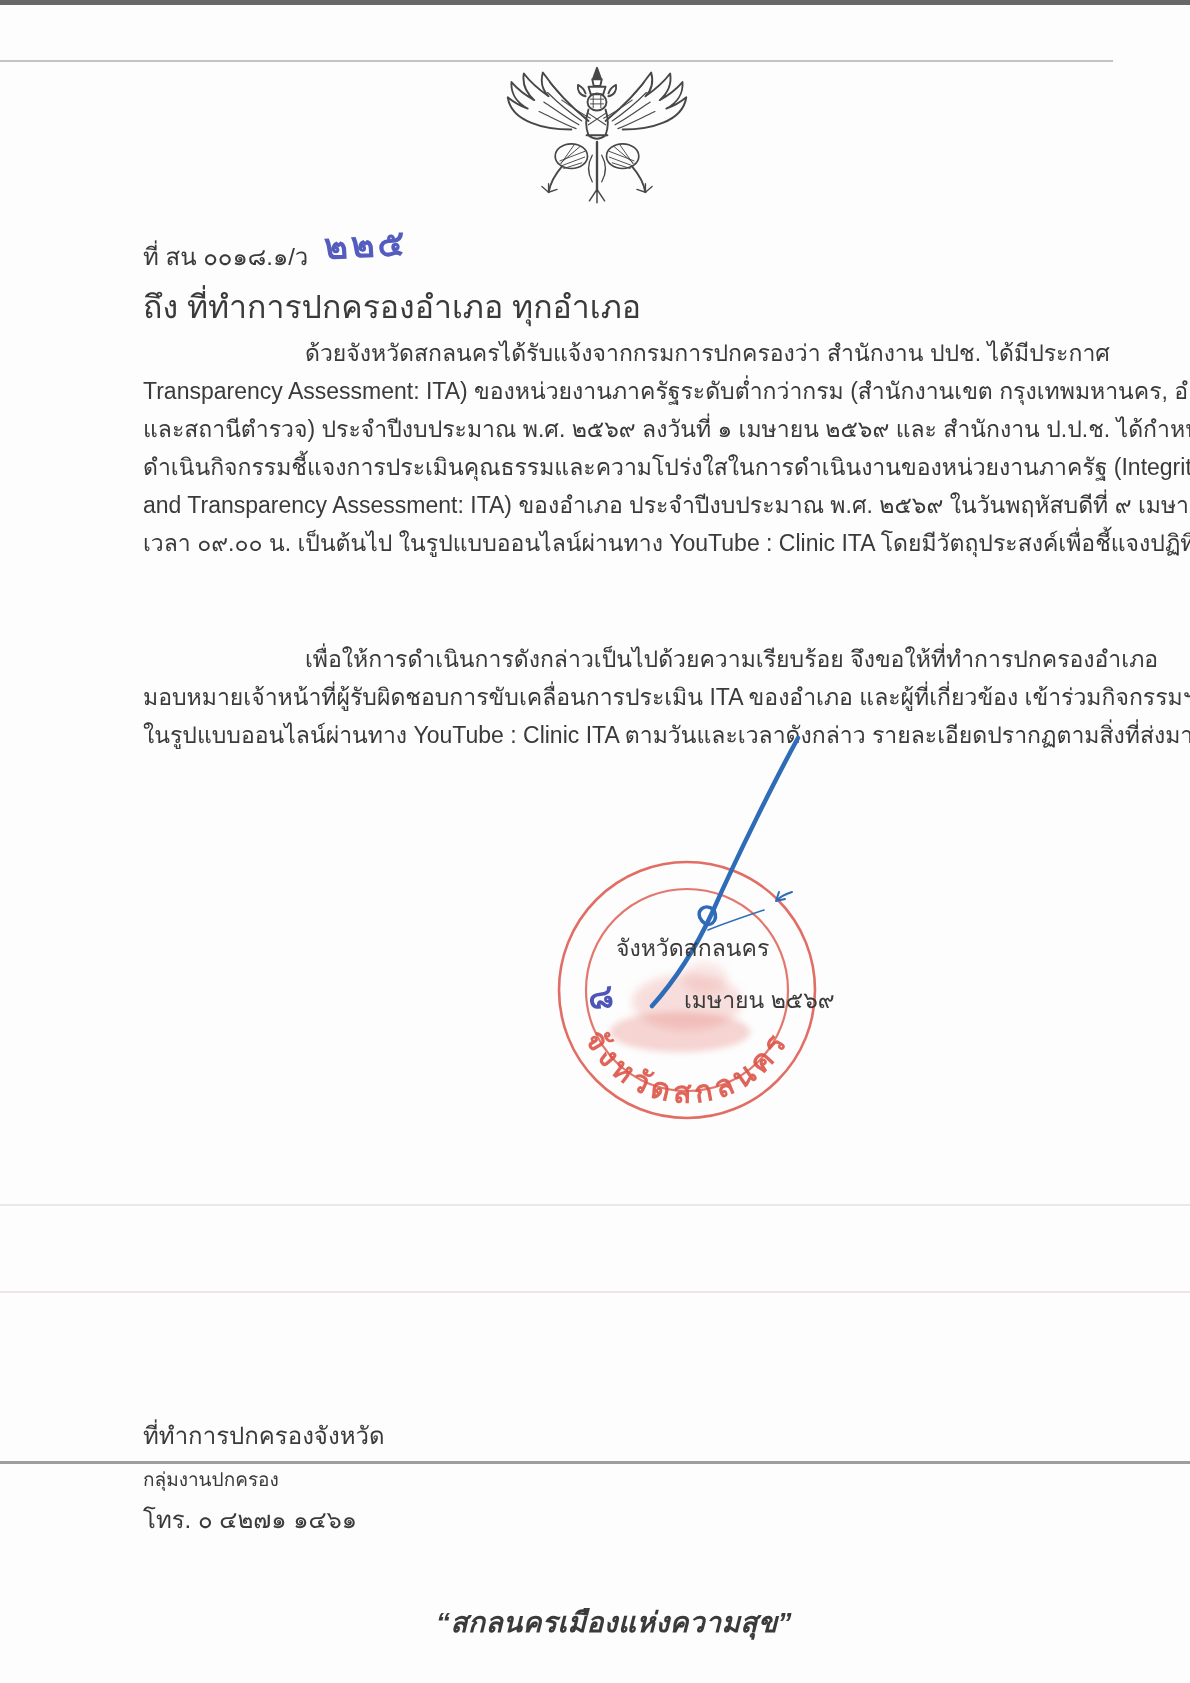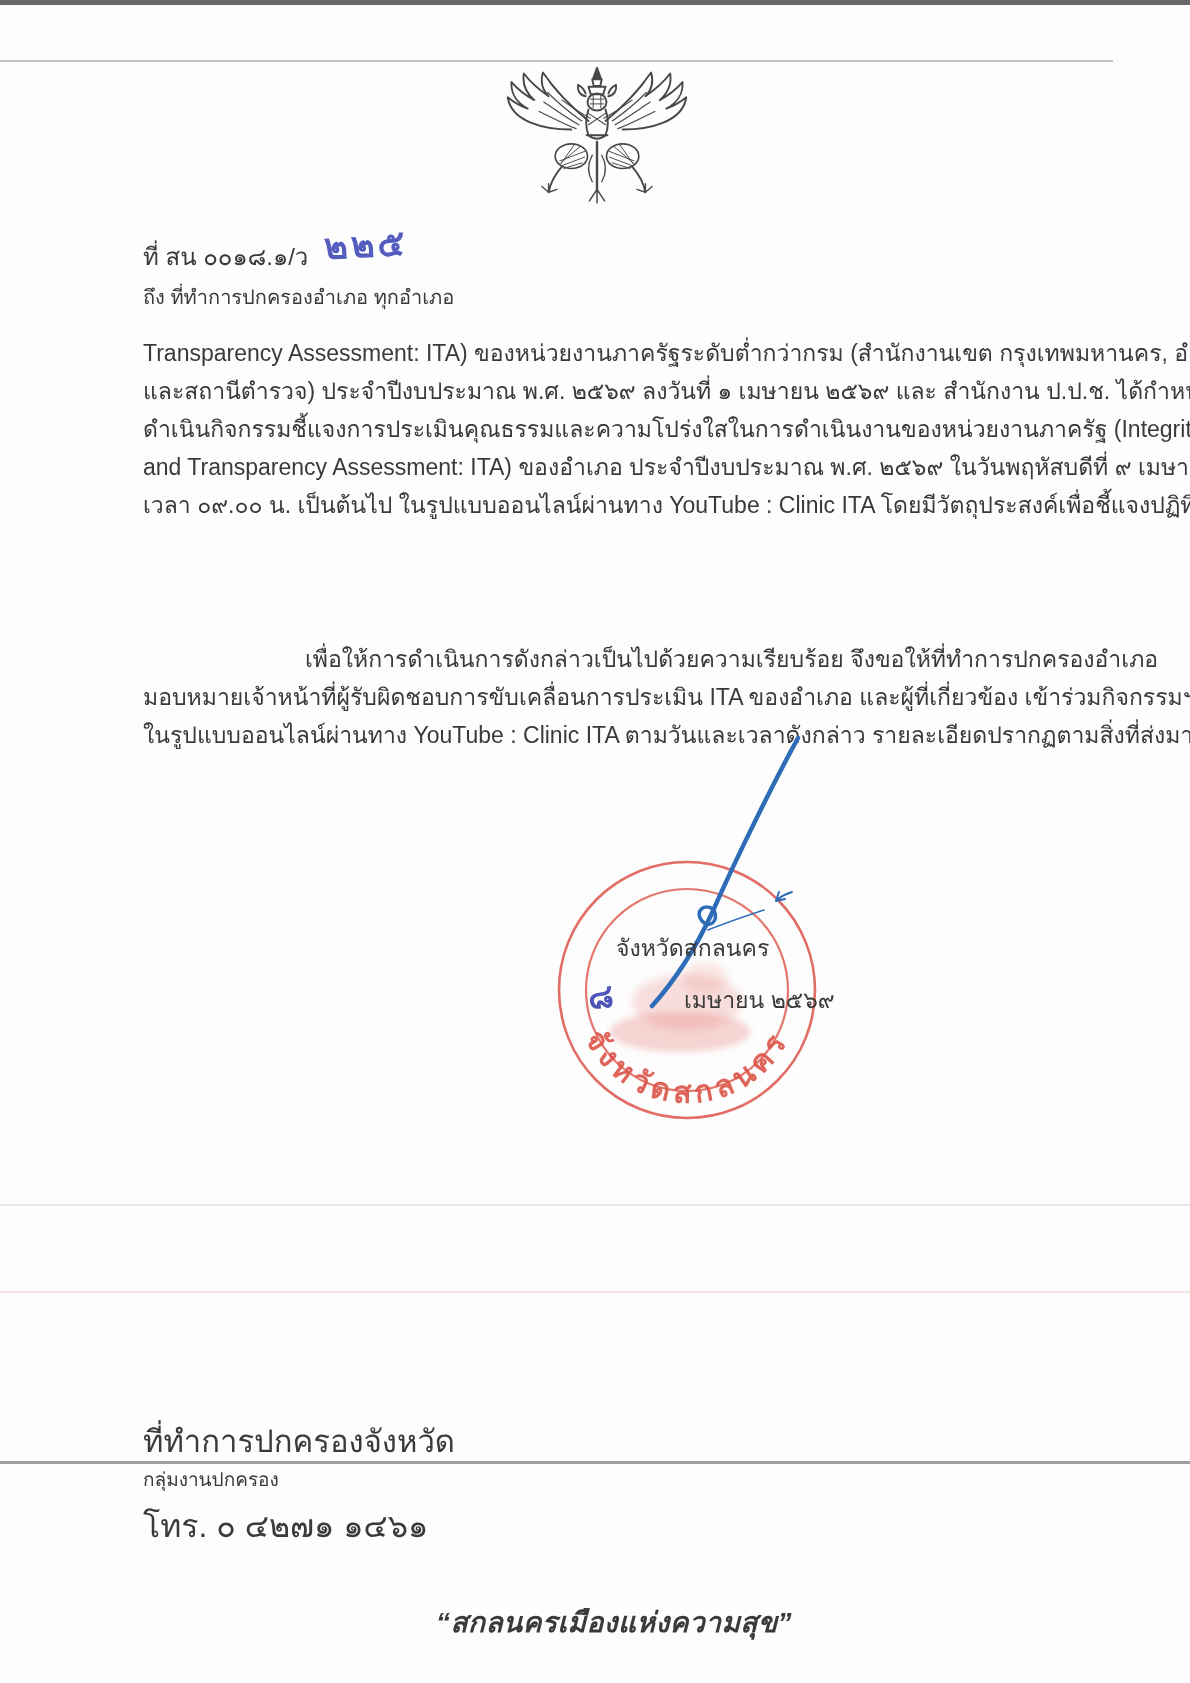--- a/index.html
+++ b/index.html
@@ -12,40 +12,40 @@
   
   .scan-top{left:0;top:0;width:100%;height:5px;background:#4e4e4e;opacity:.85;}
   .rule-top{left:0;top:60px;width:1113px;height:2px;background:#b9b9b9;opacity:.85;}
   .faint-1{left:0;top:1204px;width:100%;height:2px;background:rgba(165,155,155,.22);}
   .faint-2{left:0;top:1291px;width:100%;height:2px;background:rgba(214,172,172,.30);}
   .footer-rule{left:0;top:1461px;width:100%;height:3px;background:#8d8d8d;opacity:.85;}
   
   .ref-line{left:143px;top:224px;font-size:24px;}
   .ref-hand{display:inline-block;margin-left:16px;transform:translateY(-8px) rotate(-3deg);
     font-size:36px;letter-spacing:3px;color:#545cbe;font-weight:bold;}
-  .to-line{left:143px;top:281px;font-size:20px;}
+  .to-line{left:143px;top:281px;font-size:32px;}
   
   .para{left:143px;width:902px;}
   .p1{top:334px;}
   .p2{top:640px;}
   .bline{height:38px;line-height:38px;font-size:23px;white-space:nowrap;
     text-align:justify;text-align-last:justify;}
   .bline.last{text-align:left;text-align-last:left;}
   .bline.indent{padding-left:162px;}
   
   .stamp-svg{left:545px;top:850px;width:290px;height:292px;}
   .stamp-province{left:616px;top:930px;font-size:23px;}
   .stamp-date{left:684px;top:982px;font-size:23px;text-align:center;}
   .stamp-day{left:588px;top:970px;font-size:33px;color:#4d55b8;
     transform:rotate(-6deg);font-weight:bold;}
   .sig-svg{left:440px;top:698px;width:460px;height:330px;}
   
-  .f-office{left:143px;top:1416px;font-size:31px;}
+  .f-office{left:143px;top:1416px;font-size:24px;}
   .f-group{left:143px;top:1464px;font-size:19px;}
-  .f-tel{left:143px;top:1500px;font-size:32px;}
+  .f-tel{left:143px;top:1500px;font-size:24px;}
   .slogan{left:12px;top:1600px;width:100%;text-align:center;font-size:28px;
     font-weight:bold;font-style:italic;padding-left:14px;box-sizing:border-box;letter-spacing:.5px;}
   .emblem{left:486px;top:64px;width:222px;height:152px;}
 </style>
 </head>
 <body>
 
 <div class="page">
 
   <div class="abs scan-top"></div>
@@ -97,20 +97,21 @@
       <use href="#lgR" transform="matrix(-1,0,0,1,230,0)"></use>
     </g>
   </svg>
 
   <div class="abs ref-line">
     <span>ที่ สน ๐๐๑๘.๑/ว</span><span class="ref-hand">๒๒๕</span>
   </div>
   <div class="abs to-line">ถึง  ที่ทำการปกครองอำเภอ ทุกอำเภอ</div>
 
   <div class="abs para p1">
+    <div class="bline indent">ด้วยจังหวัดสกลนครได้รับแจ้งจากกรมการปกครองว่า สำนักงาน ปปช. ได้มีประกาศ</div>
     <div class="bline">Transparency Assessment: ITA) ของหน่วยงานภาครัฐระดับต่ำกว่ากรม (สำนักงานเขต กรุงเทพมหานคร, อำเภอ</div>
     <div class="bline">และสถานีตำรวจ) ประจำปีงบประมาณ พ.ศ. ๒๕๖๙ ลงวันที่ ๑ เมษายน ๒๕๖๙ และ สำนักงาน ป.ป.ช. ได้กำหนด</div>
     <div class="bline">ดำเนินกิจกรรมชี้แจงการประเมินคุณธรรมและความโปร่งใสในการดำเนินงานของหน่วยงานภาครัฐ (Integrity</div>
     <div class="bline">and Transparency Assessment: ITA) ของอำเภอ ประจำปีงบประมาณ พ.ศ. ๒๕๖๙ ในวันพฤหัสบดีที่ ๙ เมษายน ๒๕๖๙</div>
     <div class="bline">เวลา ๐๙.๐๐ น. เป็นต้นไป ในรูปแบบออนไลน์ผ่านทาง YouTube : Clinic ITA โดยมีวัตถุประสงค์เพื่อชี้แจงปฏิทิน</div>
   </div>
 
   <div class="abs para p2">
     <div class="bline indent">เพื่อให้การดำเนินการดังกล่าวเป็นไปด้วยความเรียบร้อย จึงขอให้ที่ทำการปกครองอำเภอ</div>
     <div class="bline">มอบหมายเจ้าหน้าที่ผู้รับผิดชอบการขับเคลื่อนการประเมิน ITA ของอำเภอ และผู้ที่เกี่ยวข้อง เข้าร่วมกิจกรรมฯ</div>

